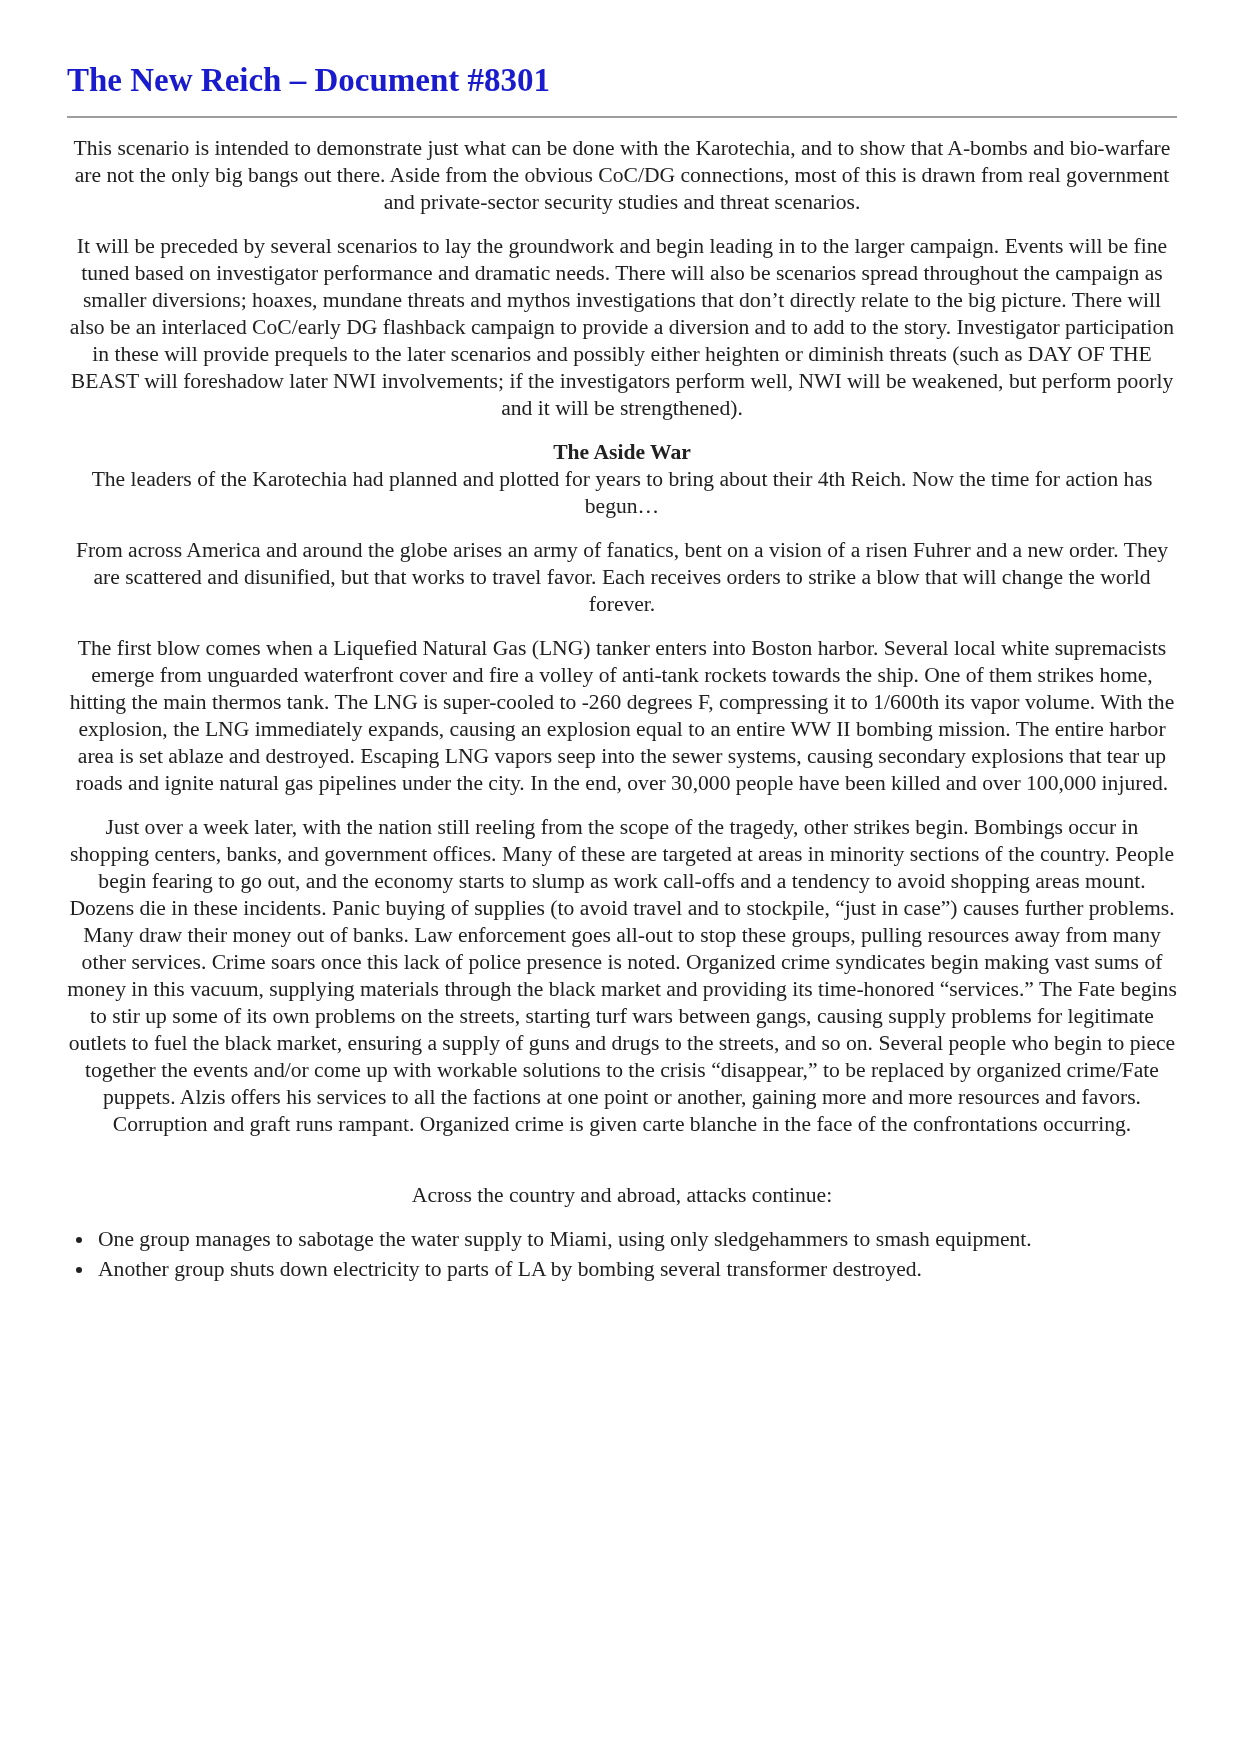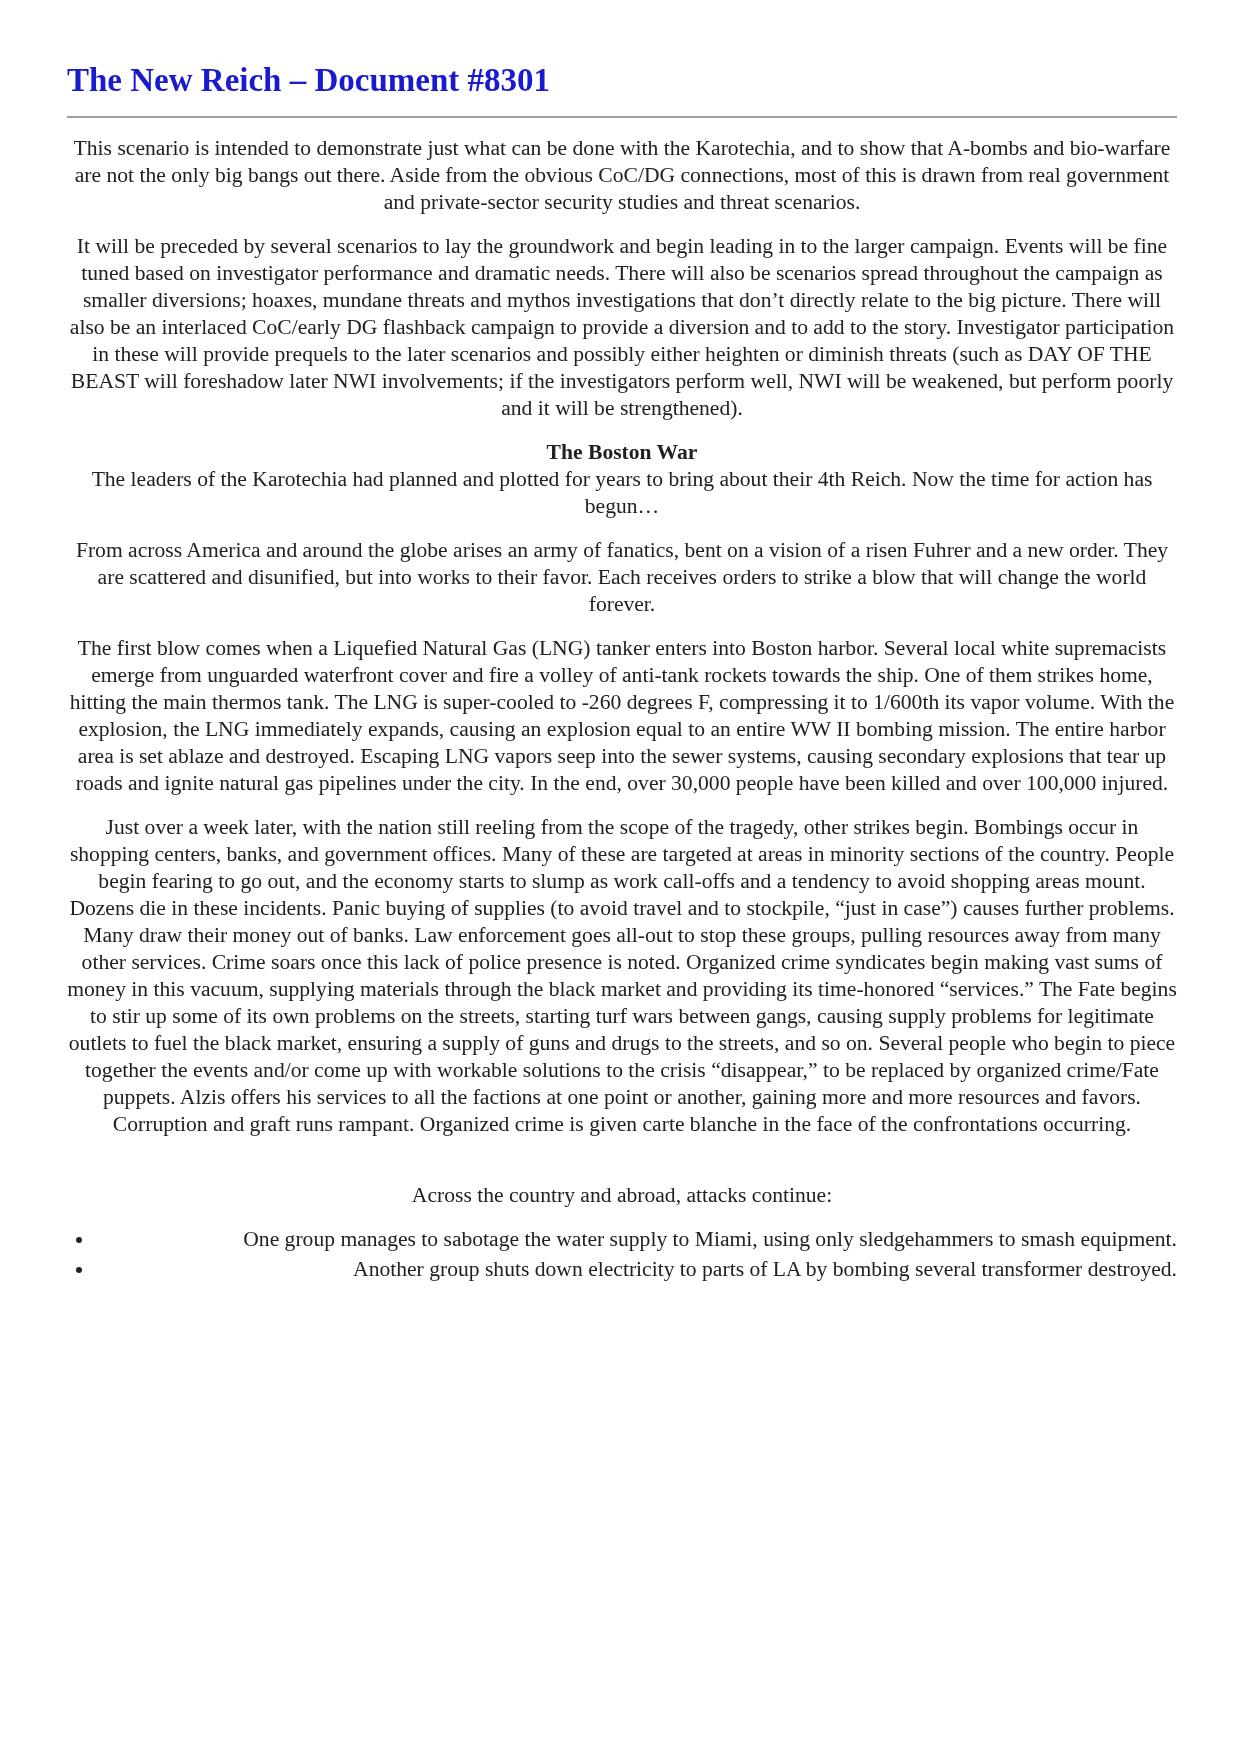--- a/index.html
+++ b/index.html
@@ -38,46 +38,45 @@
     text-align: center;
   }
   b.section-heading {
     font-weight: bold;
   }
   ul.attack-list {
     font-size: 21.6px;
     line-height: 27px;
     margin: 17px 0 0 0;
     padding-left: 28px;
-    text-align: right;
   }
   ul.attack-list li {
     padding-left: 3px;
     margin: 0 0 3px 0;
   }
 </style>
 </head>
 <body>
 
 <div class="page">
 
   <h1 class="doc-title">The New Reich – Document #8301</h1>
 
   <hr class="rule">
 
   <p class="body-par">This scenario is intended to demonstrate just what can be done with the Karotechia, and to show that A-bombs and bio-warfare are not the only big bangs out there. Aside from the obvious CoC/DG connections, most of this is drawn from real government and private-sector security studies and threat scenarios.</p>
 
   <p class="body-par">It will be preceded by several scenarios to lay the groundwork and begin leading in to the larger campaign. Events will be fine tuned based on investigator performance and dramatic needs. There will also be scenarios spread throughout the campaign as smaller diversions; hoaxes, mundane threats and mythos investigations that don’t directly relate to the big picture. There will also be an interlaced CoC/early DG flashback campaign to provide a diversion and to add to the story. Investigator participation in these will provide prequels to the later scenarios and possibly either heighten or diminish threats (such as DAY OF THE BEAST will foreshadow later NWI involvements; if the investigators perform well, NWI will be weakened, but perform poorly and it will be strengthened).</p>
 
   <p class="body-par">
-    <b class="section-heading">The Boston War</b><br>
+    <b class="section-heading">The Aside War</b><br>
     <span>The leaders of the Karotechia had planned and plotted for years to bring about their 4th Reich. Now the time for action has begun…</span>
   </p>
 
-  <p class="body-par">From across America and around the globe arises an army of fanatics, bent on a vision of a risen Fuhrer and a new order. They are scattered and disunified, but into works to their favor. Each receives orders to strike a blow that will change the world forever.</p>
+  <p class="body-par">From across America and around the globe arises an army of fanatics, bent on a vision of a risen Fuhrer and a new order. They are scattered and disunified, but that works to travel favor. Each receives orders to strike a blow that will change the world forever.</p>
 
   <p class="body-par">The first blow comes when a Liquefied Natural Gas (LNG) tanker enters into Boston harbor. Several local white supremacists emerge from unguarded waterfront cover and fire a volley of anti-tank rockets towards the ship. One of them strikes home, hitting the main thermos tank. The LNG is super-cooled to -260 degrees F, compressing it to 1/600th its vapor volume. With the explosion, the LNG immediately expands, causing an explosion equal to an entire WW II bombing mission. The entire harbor area is set ablaze and destroyed. Escaping LNG vapors seep into the sewer systems, causing secondary explosions that tear up roads and ignite natural gas pipelines under the city. In the end, over 30,000 people have been killed and over 100,000 injured.</p>
 
   <p class="body-par">Just over a week later, with the nation still reeling from the scope of the tragedy, other strikes begin. Bombings occur in shopping centers, banks, and government offices. Many of these are targeted at areas in minority sections of the country. People begin fearing to go out, and the economy starts to slump as work call-offs and a tendency to avoid shopping areas mount. Dozens die in these incidents. Panic buying of supplies (to avoid travel and to stockpile, “just in case”) causes further problems. Many draw their money out of banks. Law enforcement goes all-out to stop these groups, pulling resources away from many other services. Crime soars once this lack of police presence is noted. Organized crime syndicates begin making vast sums of money in this vacuum, supplying materials through the black market and providing its time-honored “services.” The Fate begins to stir up some of its own problems on the streets, starting turf wars between gangs, causing supply problems for legitimate outlets to fuel the black market, ensuring a supply of guns and drugs to the streets, and so on. Several people who begin to piece together the events and/or come up with workable solutions to the crisis “disappear,” to be replaced by organized crime/Fate puppets. Alzis offers his services to all the factions at one point or another, gaining more and more resources and favors. Corruption and graft runs rampant. Organized crime is given carte blanche in the face of the confrontations occurring.</p>
 
   <p class="body-par">
     <br>
     <span>Across the country and abroad, attacks continue:</span>
   </p>
 

